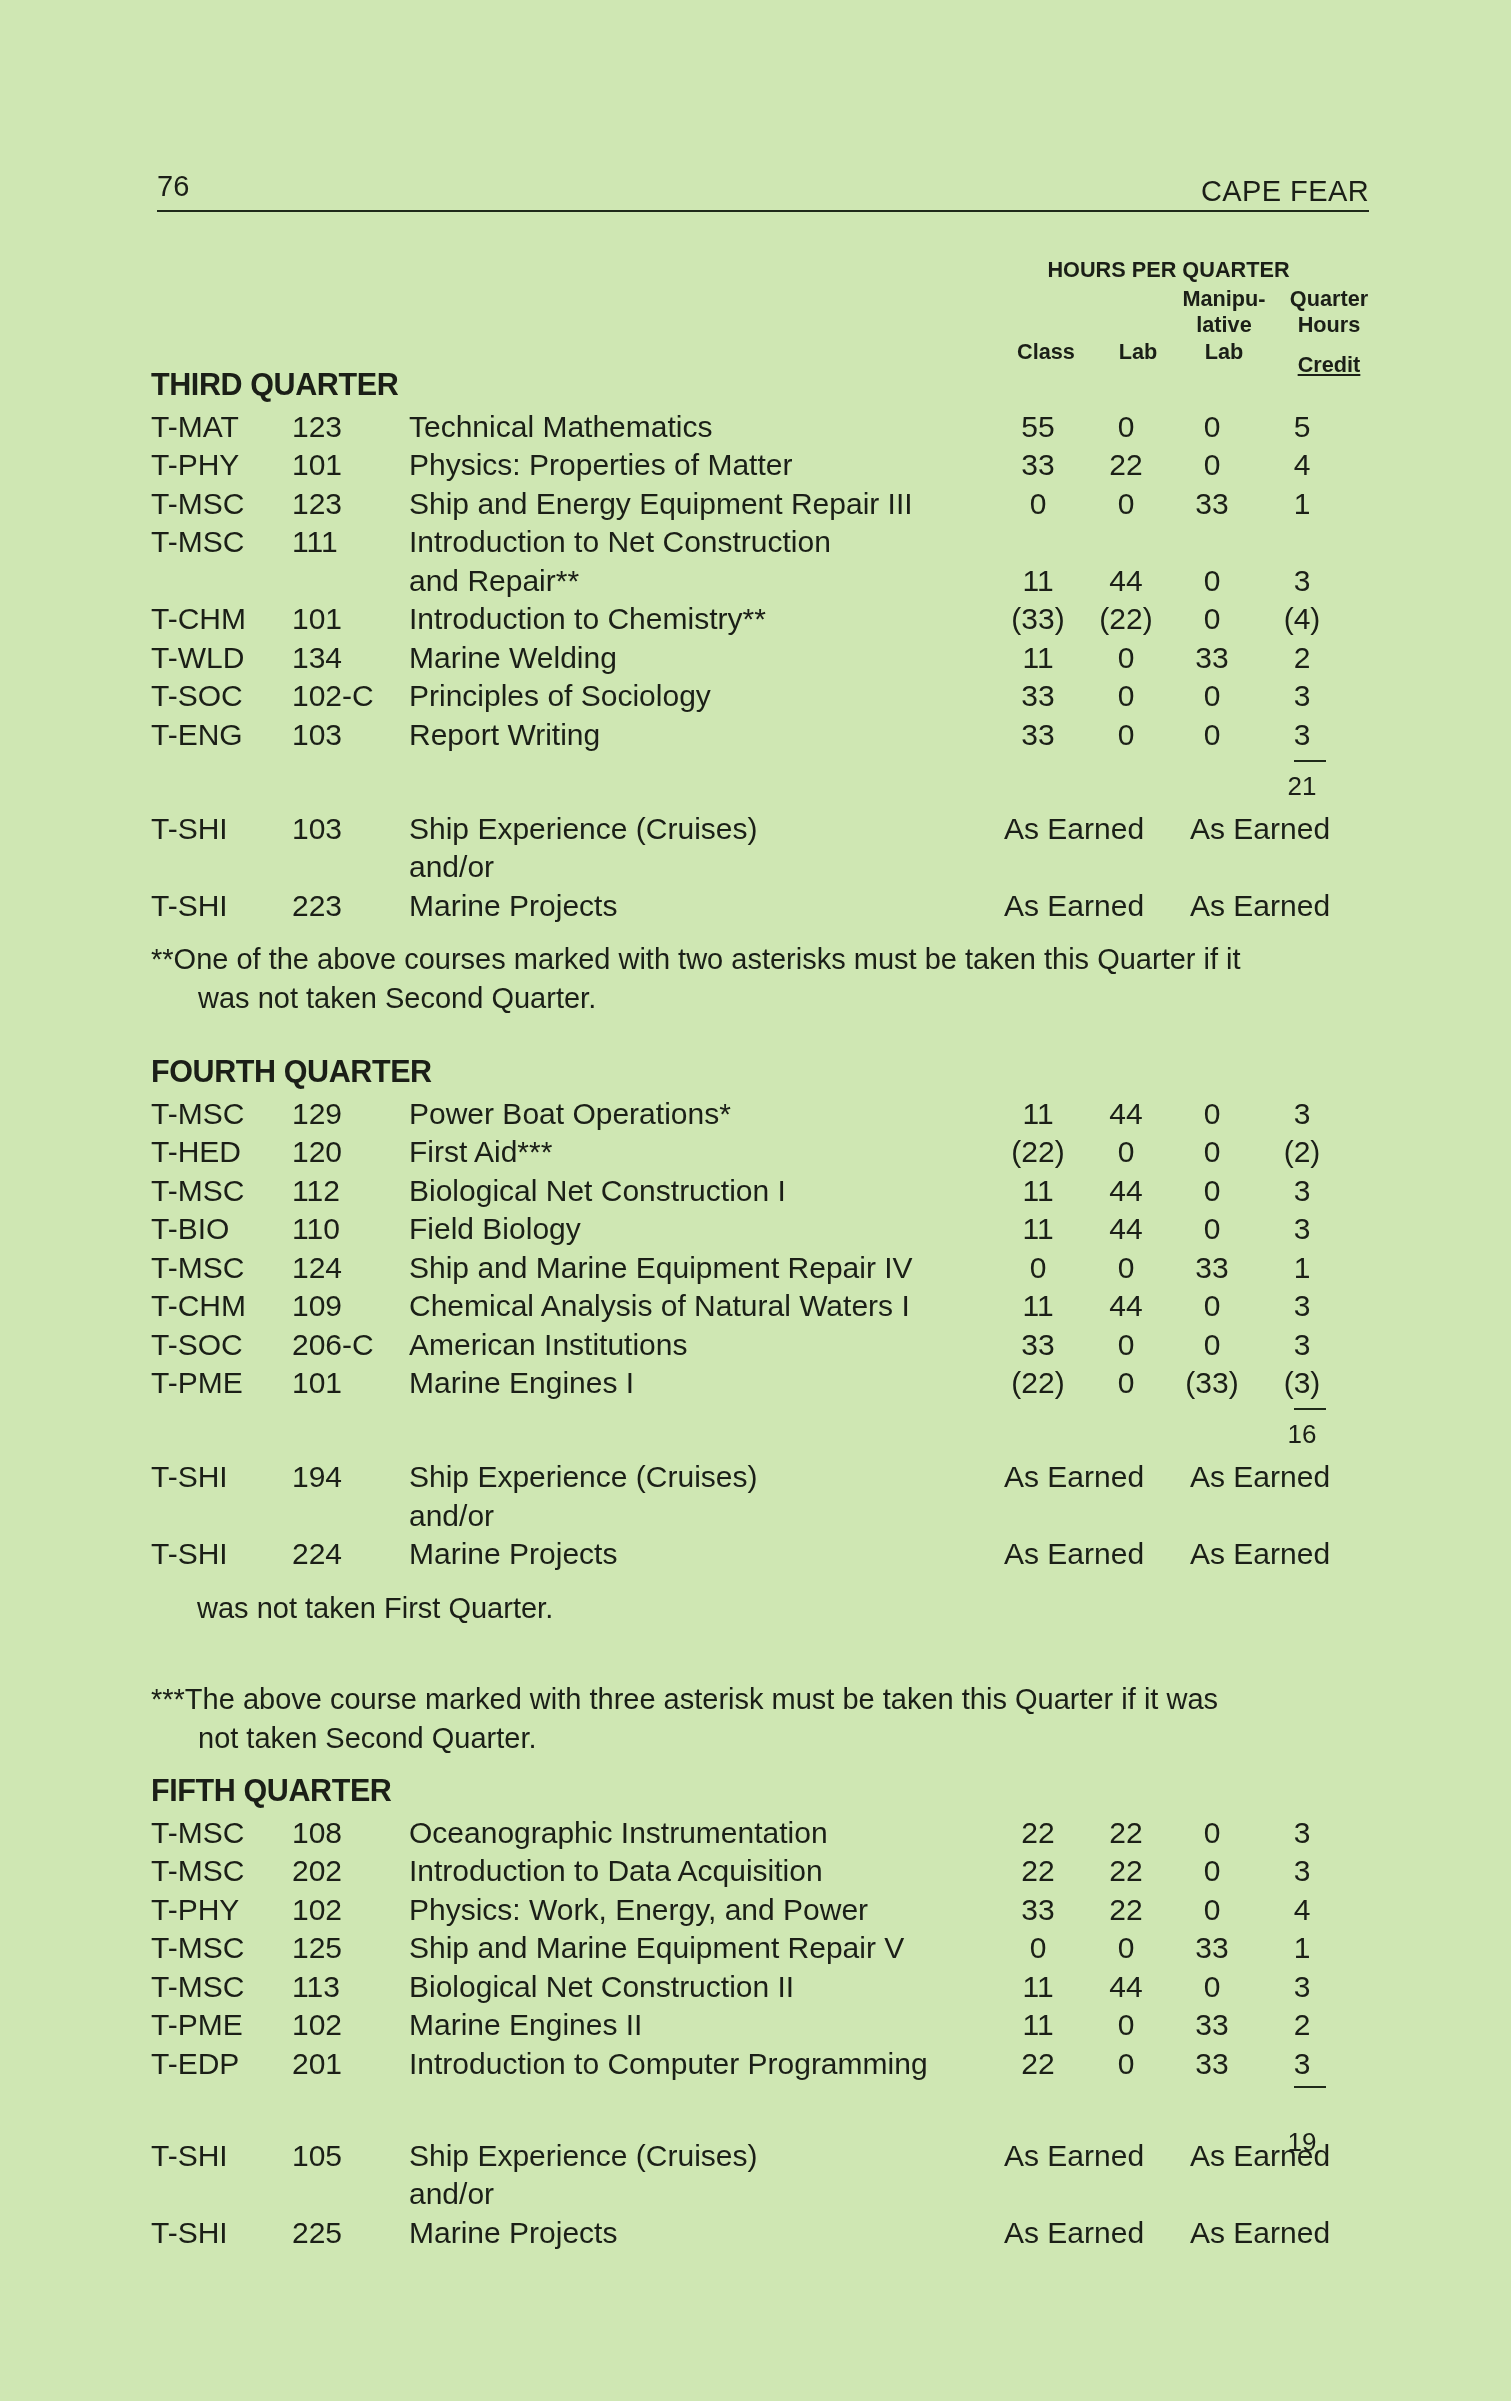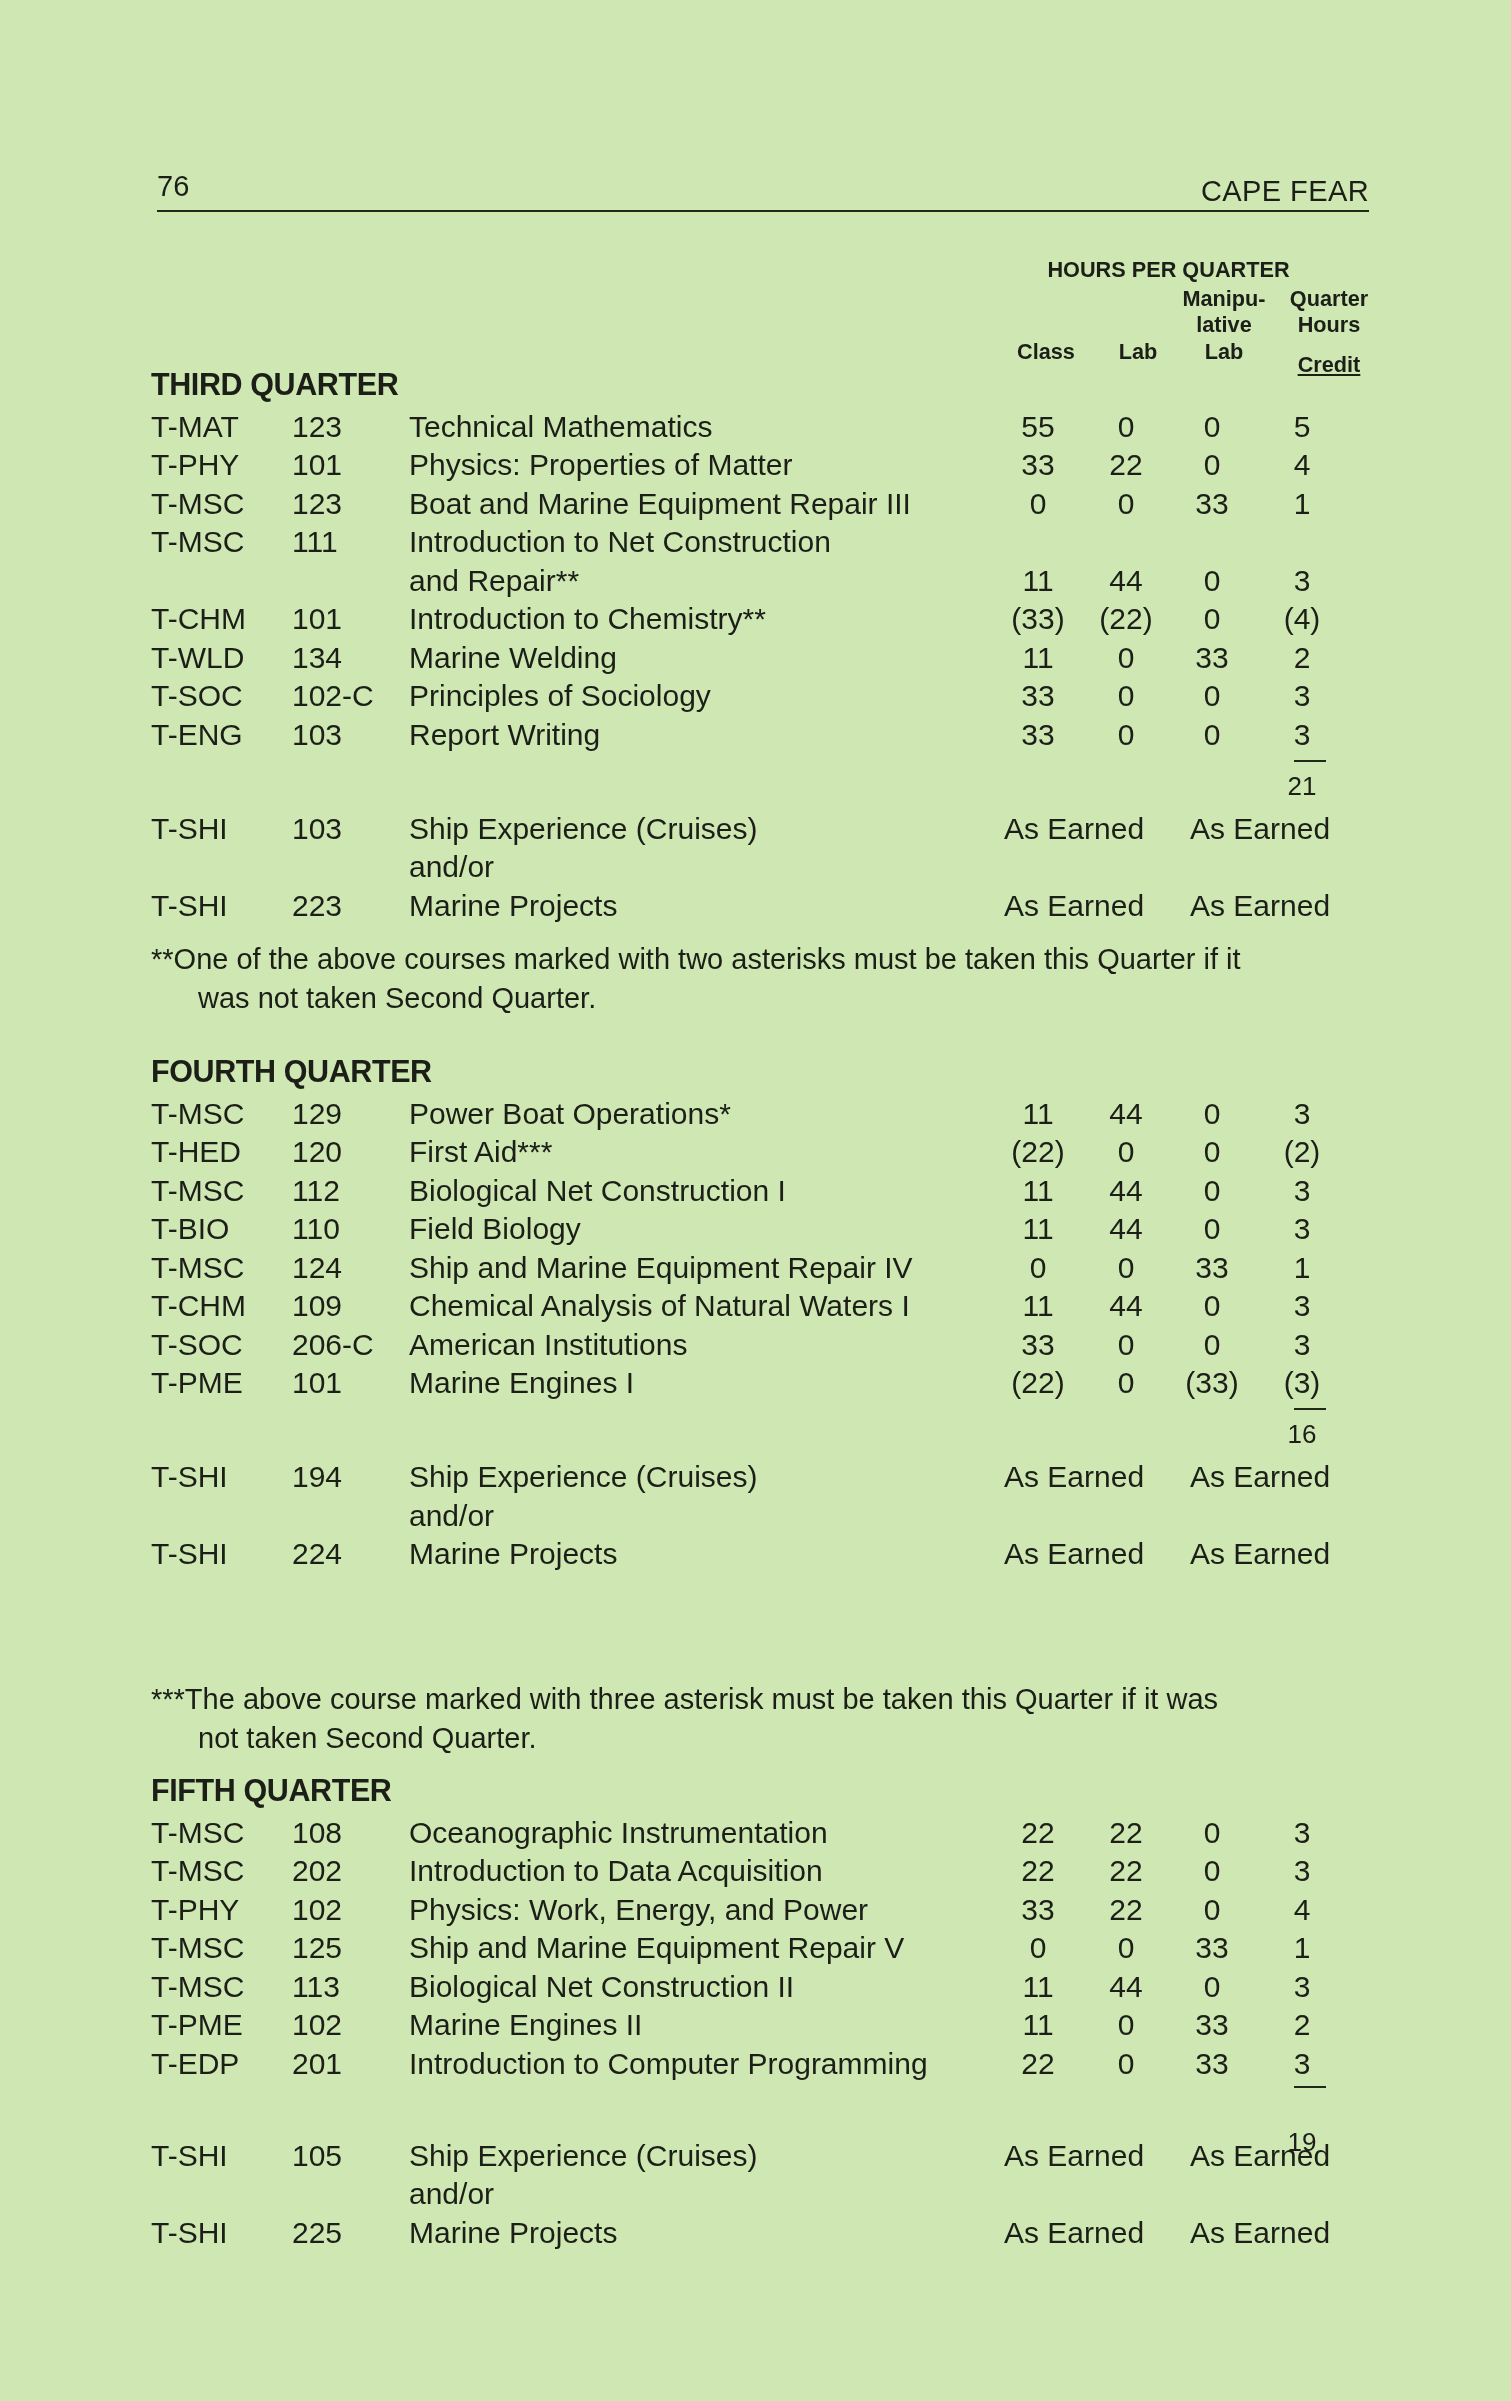--- a/index.html
+++ b/index.html
@@ -69,21 +69,21 @@
     <span class="c-num">101</span>
     <span class="c-title">Physics: Properties of Matter</span>
     <span class="c-n c-class">33</span>
     <span class="c-n c-lab">22</span>
     <span class="c-n c-mlab">0</span>
     <span class="c-n c-credit">4</span>
   </div>
   <div class="row" style="top:484px;">
     <span class="c-dept">T-MSC</span>
     <span class="c-num">123</span>
-    <span class="c-title">Boat and Marine Equipment Repair III</span>
+    <span class="c-title">Ship and Energy Equipment Repair III</span>
     <span class="c-n c-class">0</span>
     <span class="c-n c-lab">0</span>
     <span class="c-n c-mlab">33</span>
     <span class="c-n c-credit">1</span>
   </div>
   <div class="row" style="top:522px;">
     <span class="c-dept">T-MSC</span>
     <span class="c-num">111</span>
     <span class="c-title">Introduction to Net Construction</span>
   </div>
@@ -243,20 +243,21 @@
     <span class="c-title">and/or</span>
   </div>
   <div class="row" style="top:1534px;">
     <span class="c-dept">T-SHI</span>
     <span class="c-num">224</span>
     <span class="c-title">Marine Projects</span>
     <span class="earned1">As Earned</span>
     <span class="earned2">As Earned</span>
   </div>
   <div class="note" style="top:1589px; left:197px; width:1171px;">
+    <span class="l2" style="padding-left:0;">was not taken First Quarter.</span>
   </div>
   <div class="note" style="top:1680px;">
     <span>***The above course marked with three asterisk must be taken this Quarter if it was</span>
     <span class="l2">not taken Second Quarter.</span>
   </div>
 
   <div class="sec" style="top:1773px;">FIFTH QUARTER</div>
 
   <div class="row" style="top:1813px;">
     <span class="c-dept">T-MSC</span>

